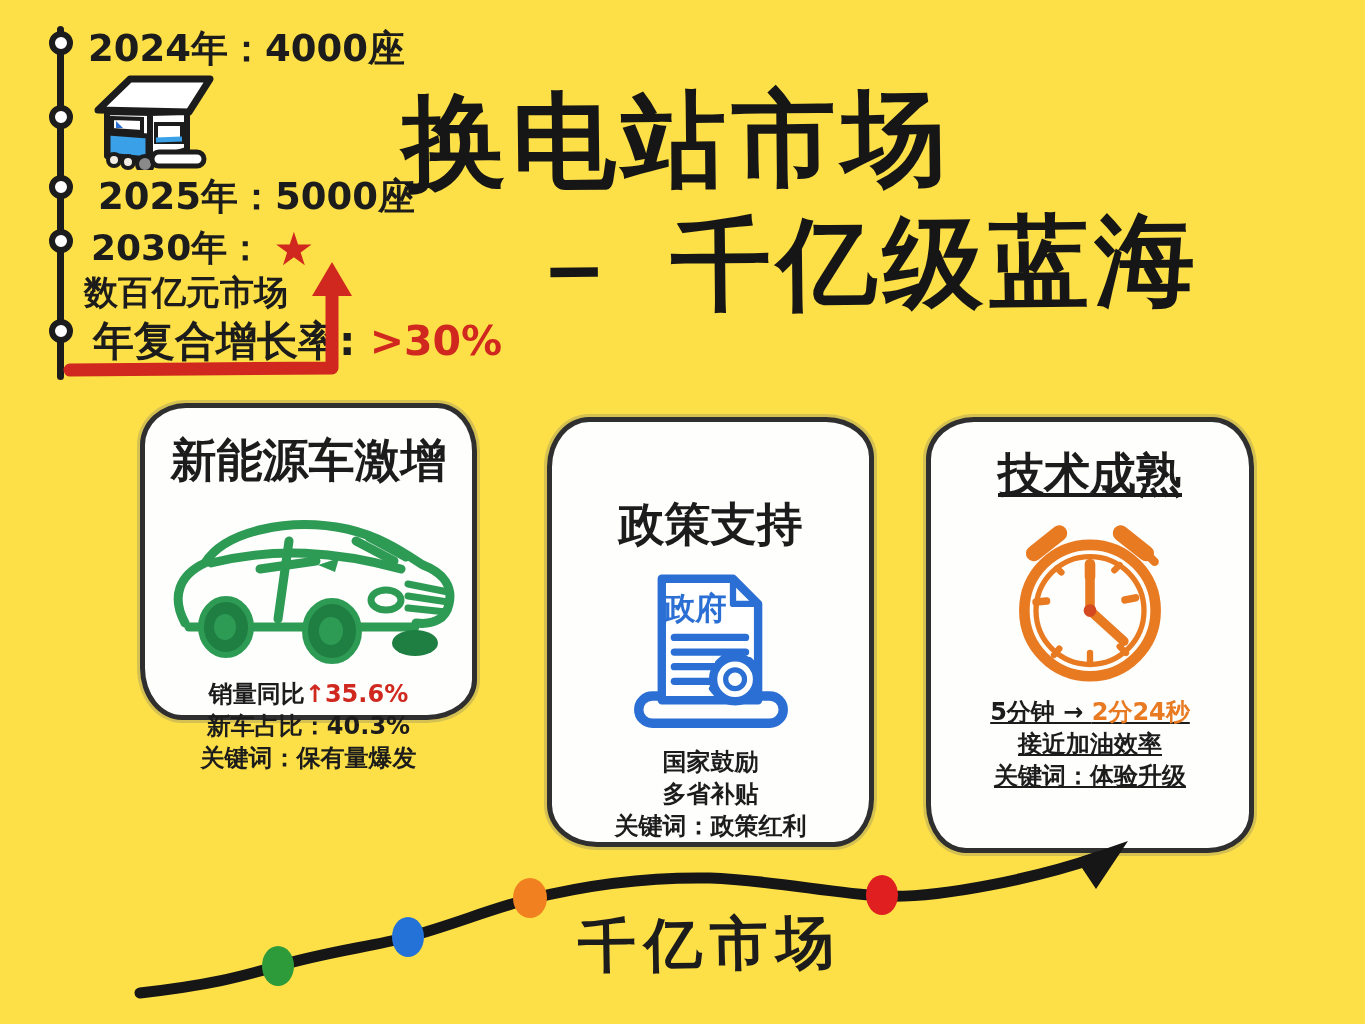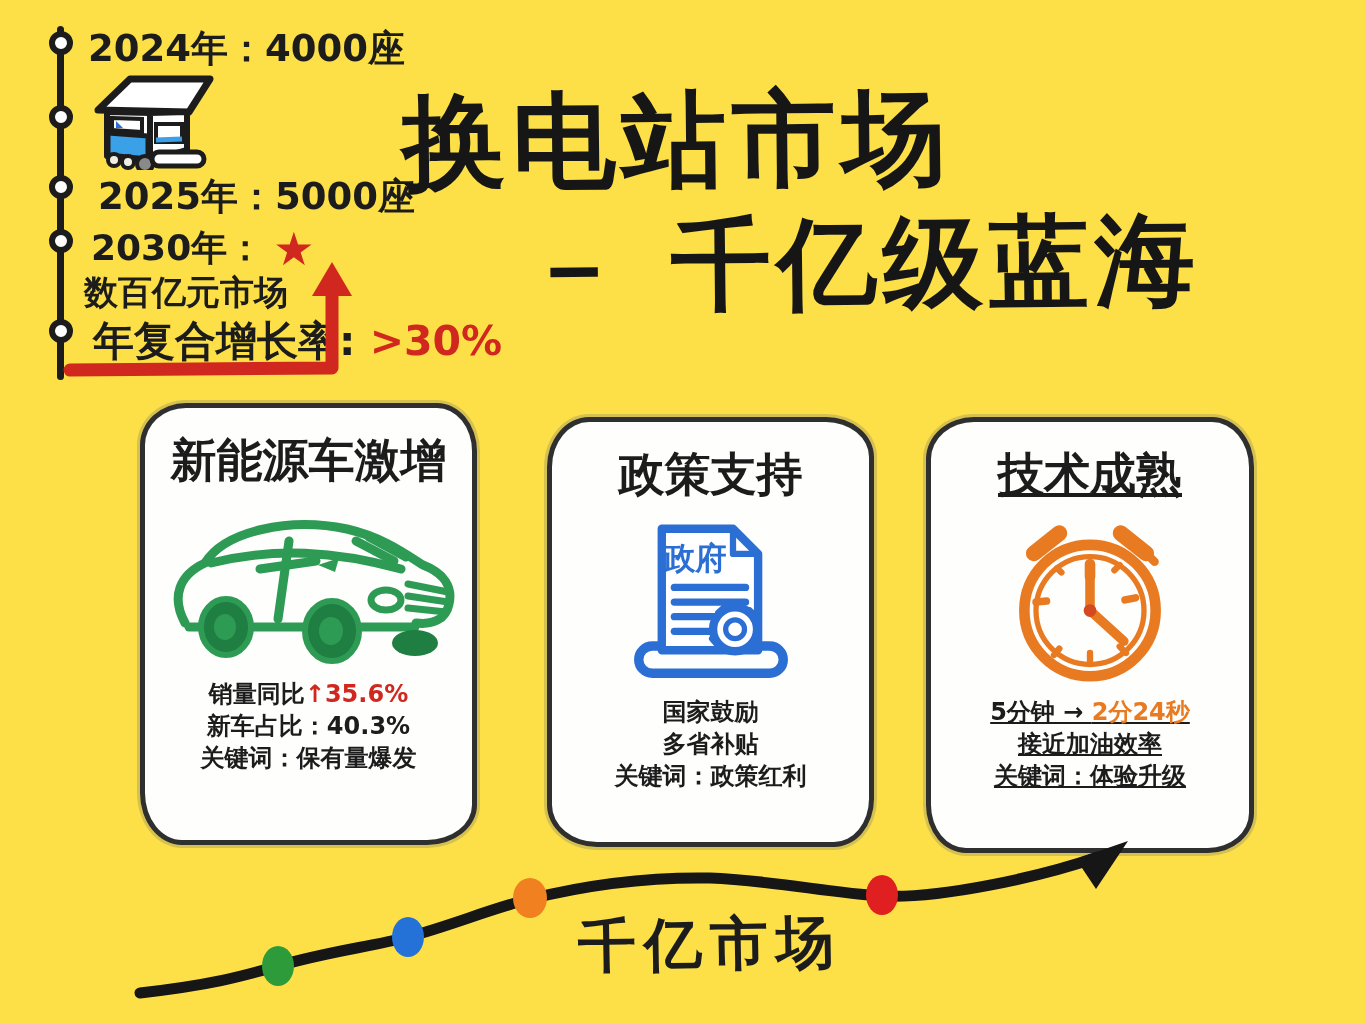--- a/index.html
+++ b/index.html
@@ -25,24 +25,24 @@
   .growth-arrow { position:absolute; left:58px; top:258px; }
   
   .title-line { position:absolute; font-weight:900; color:#161616; white-space:nowrap;
     letter-spacing:6px; transform:rotate(-0.6deg); }
   .title1 { left:402px; top:72px;  font-size:104px; }
   .title2 { left:524px; top:198px; font-size:100px; }
   
   .card { position:absolute; background:#fefefd; border:5px solid #2f2f2f;
     box-shadow:0 0 0 3px rgba(110,110,110,.28);
     display:flex; flex-direction:column; align-items:center; }
-  .card1 { left:140px; top:403px; width:337px; height:442px;
+  .card1 { left:140px; top:403px; width:337px; height:317px;
     border-radius:46px 40px 50px 42px / 42px 48px 40px 52px; }
   .card2 { left:547px; top:417px; width:327px; height:430px;
-    border-radius:42px 48px 40px 50px / 50px 40px 48px 42px; }
+    border-radius:42px 48px 40px 50px / 50px 40px 48px 42px;justify-content:flex-end; }
   .card3 { left:926px; top:417px; width:328px; height:436px;
     border-radius:48px 42px 46px 40px / 42px 50px 40px 48px;text-decoration:underline; }
   .card-title { font-size:46px; font-weight:900; margin-top:22px; white-space:nowrap; }
   .card-icon { flex:0 0 auto; display:flex; align-items:center; justify-content:center; }
   .card-lines { text-align:center; font-size:24px; font-weight:800; line-height:1.34;
     white-space:nowrap; }
   .acc-red { color:#d0281e; font-weight:900; }
   .acc-orange { color:#e87a22; font-weight:900; }
   
   .curve-svg { position:absolute; left:90px; top:835px; }

